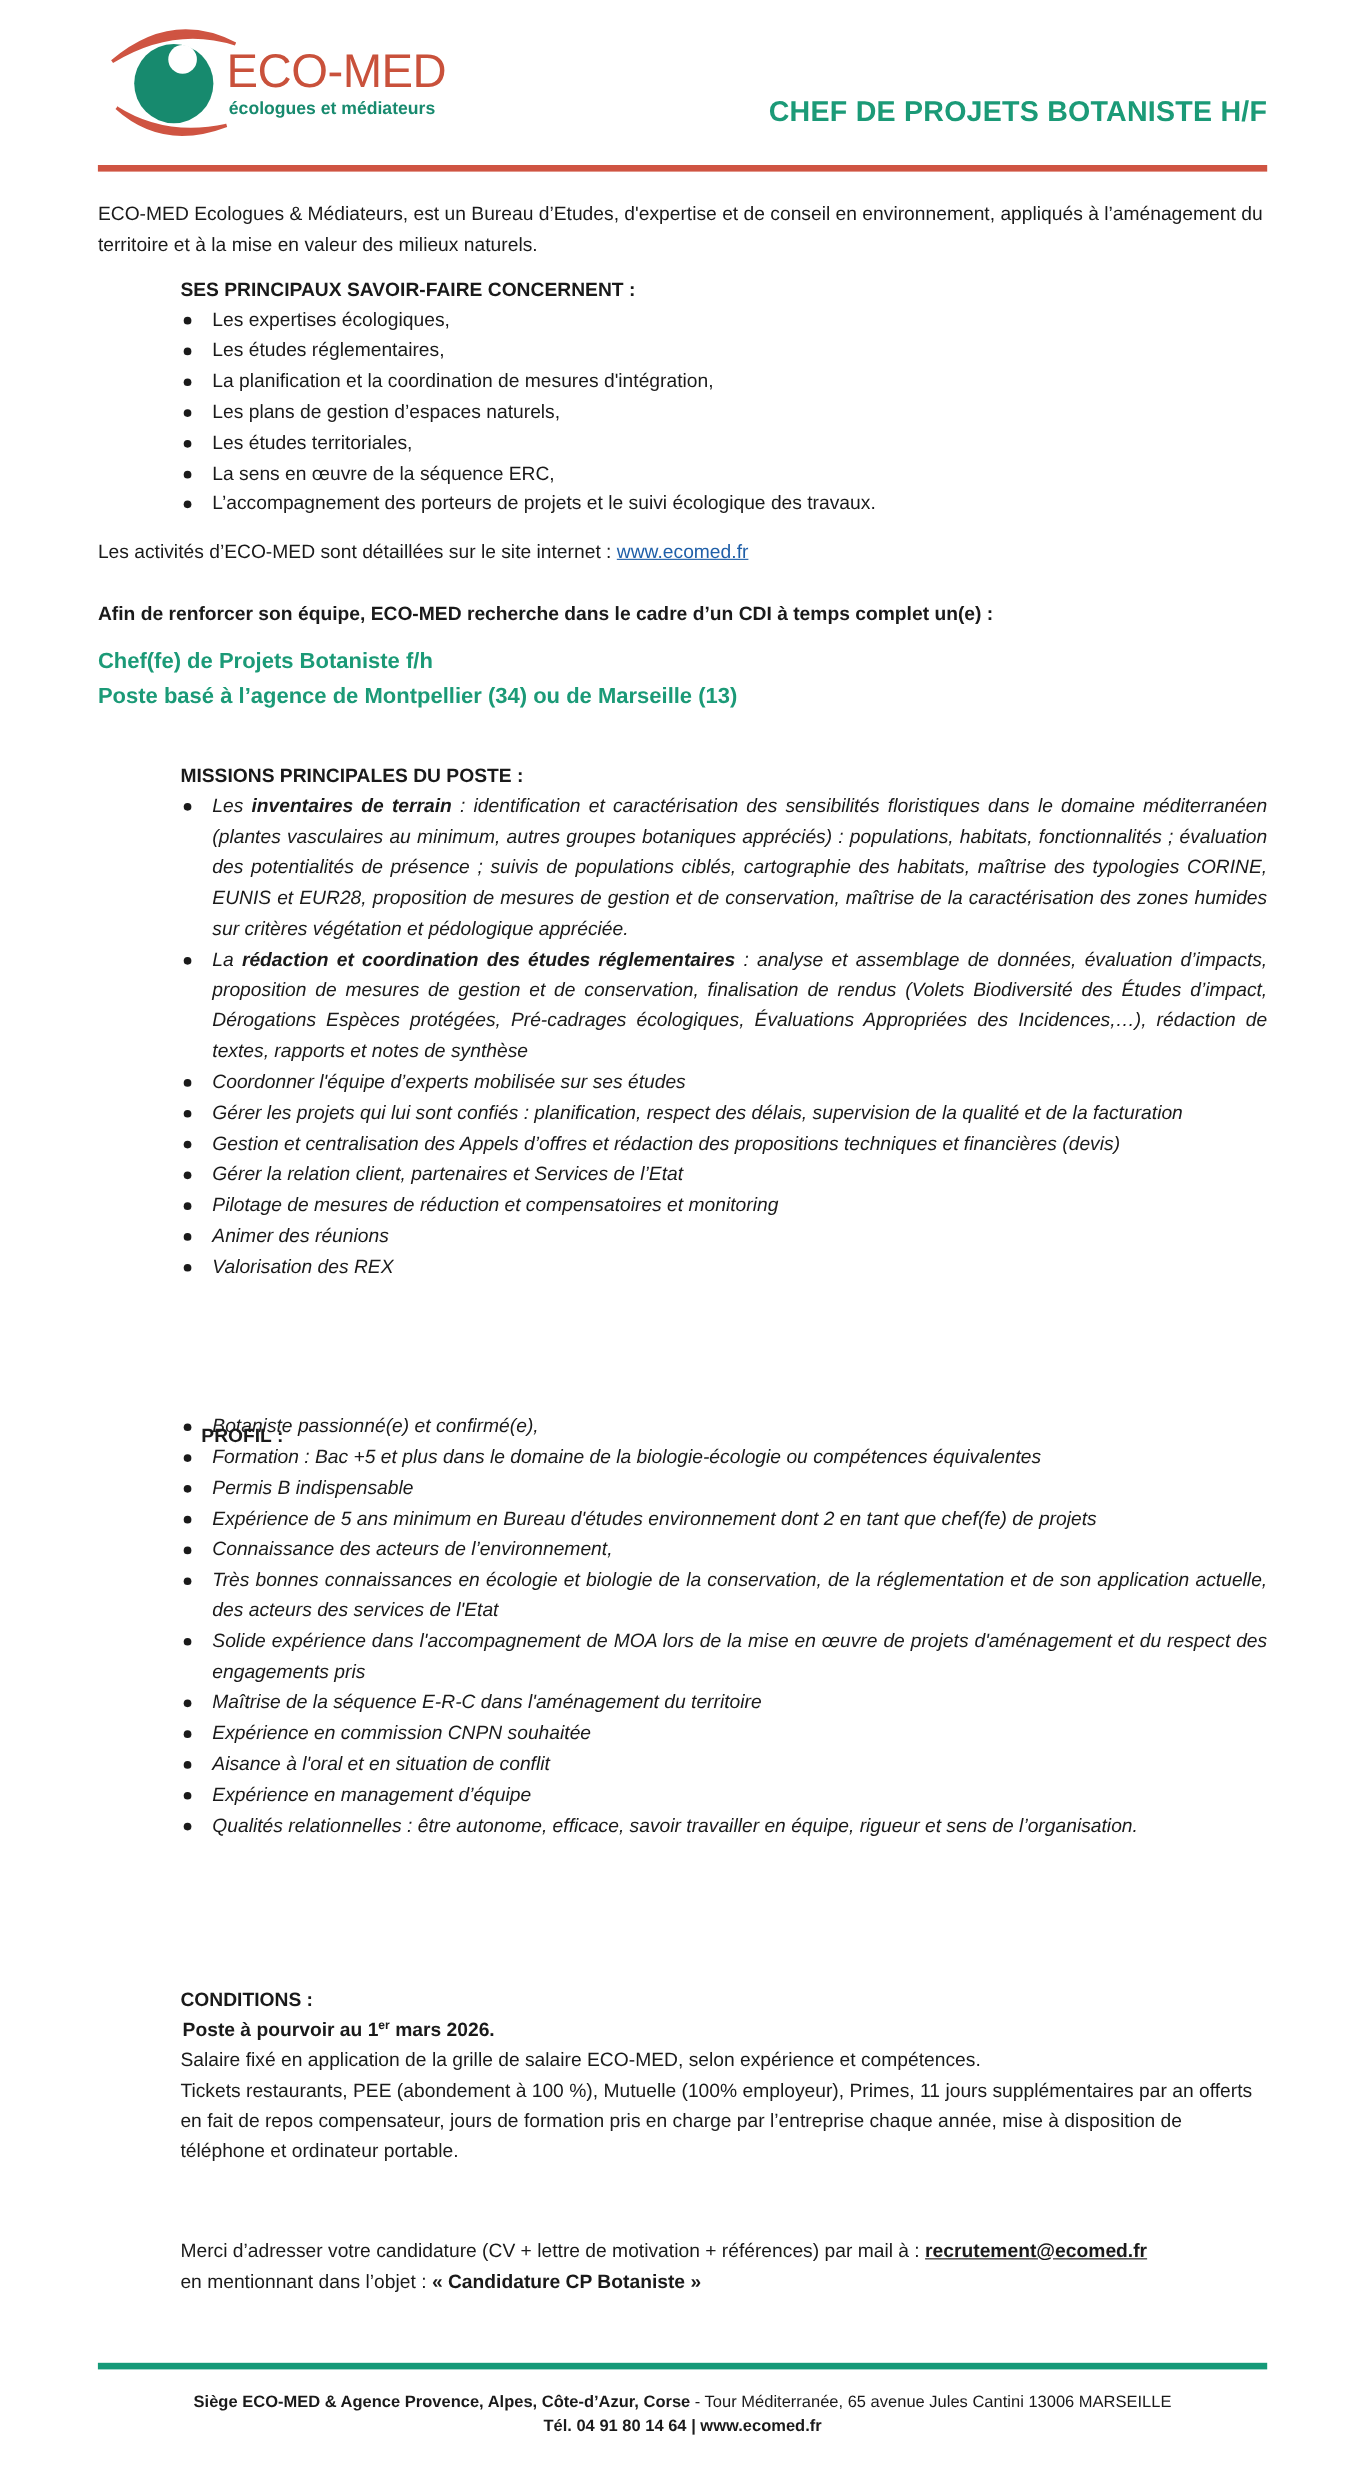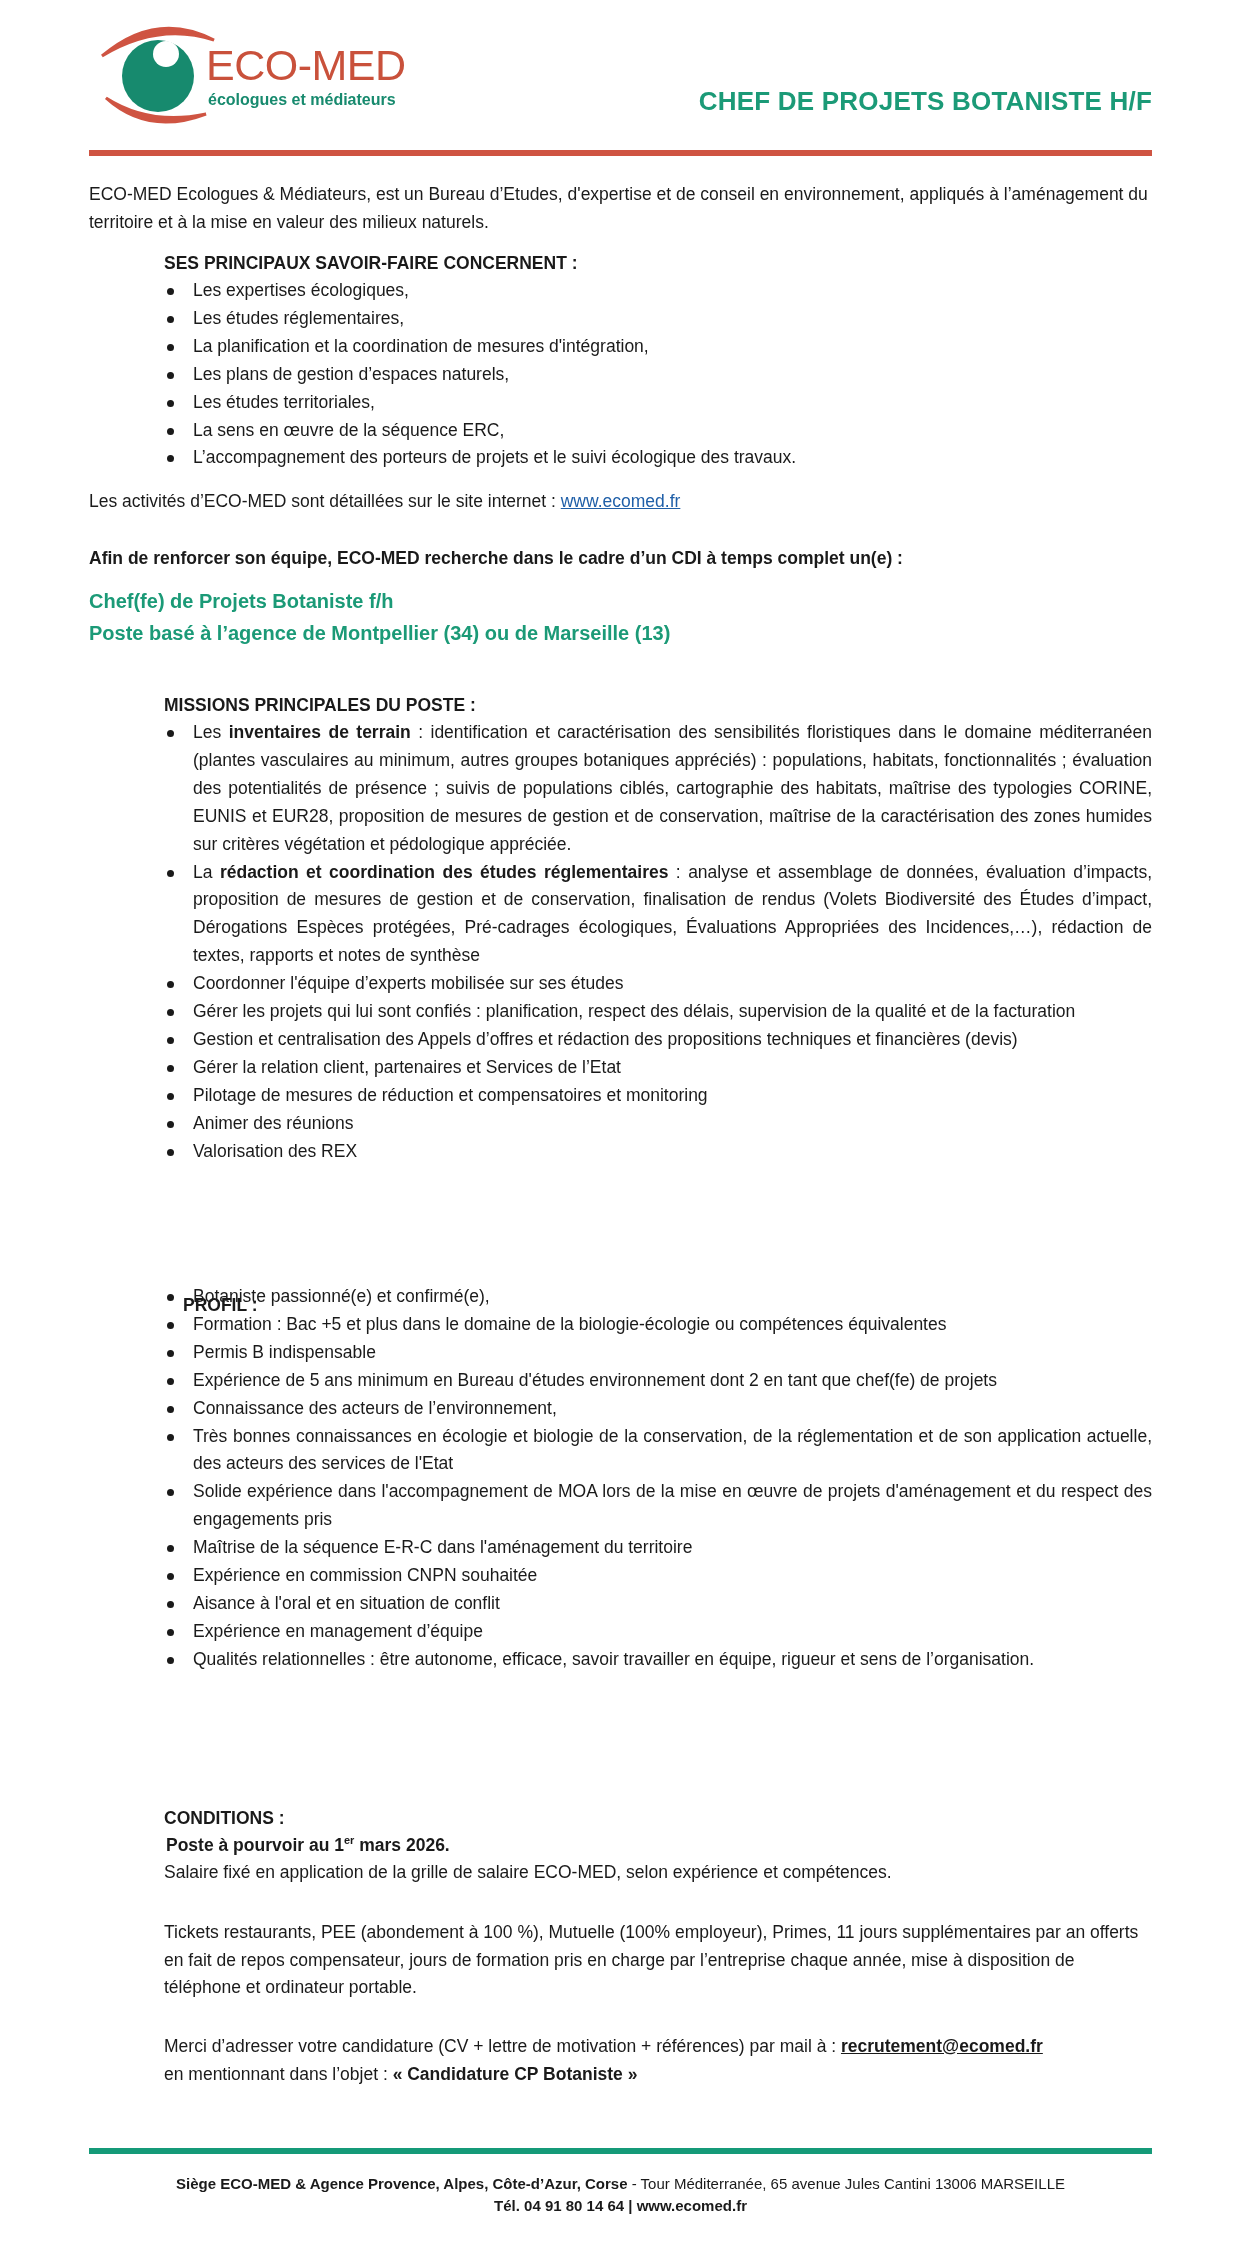--- a/index.html
+++ b/index.html
@@ -38,21 +38,21 @@
   .bold { font-weight: 700; }
   .sec-head { position: absolute; left: 164px; font-size: 17.5px; font-weight: 700; line-height: 27.5px; }
   .plain-head { position: absolute; left: 164px; font-size: 17.5px; font-weight: 700; line-height: 27.5px; }
 
   ul.blist { position: absolute; left: 164px; width: 988px; list-style: none; font-size: 17.5px; line-height: 27.9px; }
   ul.blist li { position: relative; padding-left: 29px; }
   ul.blist li::before {
     content: ""; position: absolute; left: 3px; top: 11px;
     width: 7px; height: 7px; border-radius: 50%; background: #1a1a1a;
   }
-  ul.blist.justify li { text-align: justify; }
+  ul.blist.justify li { text-align: justify; font-style: italic; }
 
   a.link { color: #1f5fa8; text-decoration: underline; }
   .center-green {
     position: absolute; left: 89px; width: 1063px; 
     color: #1b9a77; font-weight: 700; font-size: 20px; line-height: 30px;
   }
   .mail { font-weight: 700; text-decoration: underline; color: #1a1a1a; }
   sup { font-size: 11px; vertical-align: super; line-height: 0; }
 
   .footer {
@@ -125,21 +125,21 @@
   <li>Aisance à l'oral et en situation de conflit</li>
   <li>Expérience en management d’équipe</li>
   <li>Qualités relationnelles : être autonome, efficace, savoir travailler en équipe, rigueur et sens de l’organisation.</li>
 </ul>
 
 <div class="plain-head" style="top:1805px;">CONDITIONS :</div>
 <p class="txt bold" style="left:166px; top:1832px; width:986px;">
   <span>Poste à pourvoir au 1</span><sup>er</sup><span> mars 2026.</span>
 </p>
 <p class="txt" style="left:164px; top:1859px; width:988px;">Salaire fixé en application de la grille de salaire ECO-MED, selon expérience et compétences.</p>
-<p class="txt" style="left:164px; top:1887px; width:988px; text-align:left;margin-top:32px;">Tickets restaurants, PEE (abondement à 100 %), Mutuelle (100% employeur), Primes, 11 jours supplémentaires par an offerts en fait de repos compensateur, jours de formation pris en charge par l’entreprise chaque année, mise à disposition de téléphone et ordinateur portable.</p>
+<p class="txt" style="left:164px; top:1887px; width:988px; text-align:left;">Tickets restaurants, PEE (abondement à 100 %), Mutuelle (100% employeur), Primes, 11 jours supplémentaires par an offerts en fait de repos compensateur, jours de formation pris en charge par l’entreprise chaque année, mise à disposition de téléphone et ordinateur portable.</p>
 
 <p class="txt" style="left:164px; top:1985px; width:988px;margin-top:48px;">
   <span>Merci d’adresser votre candidature (CV + lettre de motivation + références) par mail à : </span><a class="mail">recrutement@ecomed.fr</a><br>
   <span>en mentionnant dans l’objet : </span><b>« Candidature CP Botaniste »</b>
 </p>
 
 <div class="rule-green"></div>
 <div class="footer" style="top:2173px;">
   <b>Siège ECO-MED &amp; Agence Provence, Alpes, Côte-d’Azur, Corse</b><span> - Tour Méditerranée, 65 avenue Jules Cantini 13006 MARSEILLE</span>
 </div>

